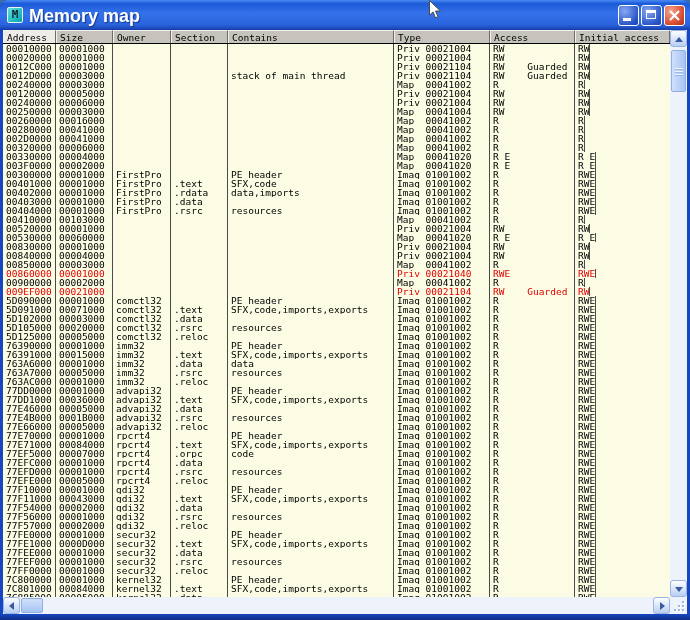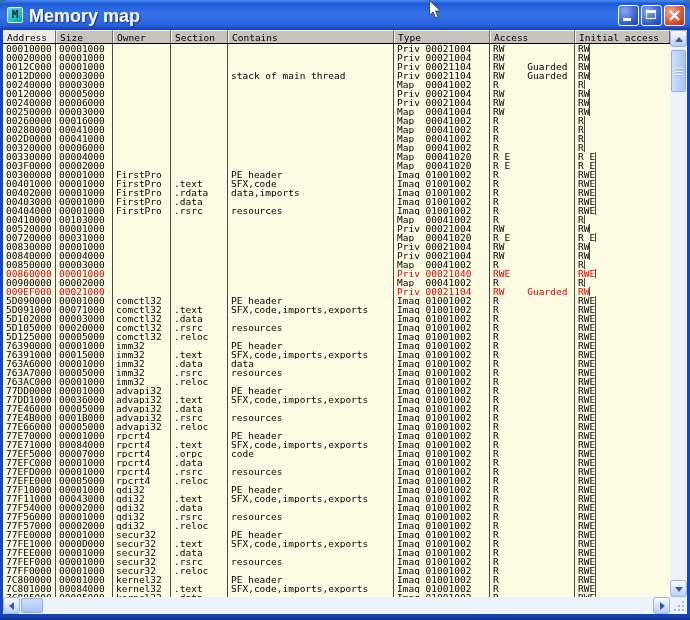--- a/index.html
+++ b/index.html
@@ -110,21 +110,21 @@
       <div class="row"><div class="c c0">00320000</div><div class="c c1">00006000</div><div class="c c2"></div><div class="c c3"></div><div class="c c4"></div><div class="c c5">Map  00041002</div><div class="c c6">R</div><div class="c c7">R</div></div>
       <div class="row"><div class="c c0">00330000</div><div class="c c1">00004000</div><div class="c c2"></div><div class="c c3"></div><div class="c c4"></div><div class="c c5">Map  00041020</div><div class="c c6">R E</div><div class="c c7">R E</div></div>
       <div class="row"><div class="c c0">003F0000</div><div class="c c1">00002000</div><div class="c c2"></div><div class="c c3"></div><div class="c c4"></div><div class="c c5">Map  00041020</div><div class="c c6">R E</div><div class="c c7">R E</div></div>
       <div class="row"><div class="c c0">00300000</div><div class="c c1">00001000</div><div class="c c2">FirstPro</div><div class="c c3"></div><div class="c c4">PE header</div><div class="c c5">Imag 01001002</div><div class="c c6">R</div><div class="c c7">RWE</div></div>
       <div class="row"><div class="c c0">00401000</div><div class="c c1">00001000</div><div class="c c2">FirstPro</div><div class="c c3">.text</div><div class="c c4">SFX,code</div><div class="c c5">Imag 01001002</div><div class="c c6">R</div><div class="c c7">RWE</div></div>
       <div class="row"><div class="c c0">00402000</div><div class="c c1">00001000</div><div class="c c2">FirstPro</div><div class="c c3">.rdata</div><div class="c c4">data,imports</div><div class="c c5">Imag 01001002</div><div class="c c6">R</div><div class="c c7">RWE</div></div>
       <div class="row"><div class="c c0">00403000</div><div class="c c1">00001000</div><div class="c c2">FirstPro</div><div class="c c3">.data</div><div class="c c4"></div><div class="c c5">Imag 01001002</div><div class="c c6">R</div><div class="c c7">RWE</div></div>
       <div class="row"><div class="c c0">00404000</div><div class="c c1">00001000</div><div class="c c2">FirstPro</div><div class="c c3">.rsrc</div><div class="c c4">resources</div><div class="c c5">Imag 01001002</div><div class="c c6">R</div><div class="c c7">RWE</div></div>
       <div class="row"><div class="c c0">00410000</div><div class="c c1">00103000</div><div class="c c2"></div><div class="c c3"></div><div class="c c4"></div><div class="c c5">Map  00041002</div><div class="c c6">R</div><div class="c c7">R</div></div>
       <div class="row"><div class="c c0">00520000</div><div class="c c1">00001000</div><div class="c c2"></div><div class="c c3"></div><div class="c c4"></div><div class="c c5">Priv 00021004</div><div class="c c6">RW</div><div class="c c7">RW</div></div>
-      <div class="row"><div class="c c0">00720000</div><div class="c c1">00031000</div><div class="c c2"></div><div class="c c3"></div><div class="c c4"></div><div class="c c5">Map  00041020</div><div class="c c6">R E</div><div class="c c7">R E</div></div>
+      <div class="row"><div class="c c0">00530000</div><div class="c c1">00060000</div><div class="c c2"></div><div class="c c3"></div><div class="c c4"></div><div class="c c5">Map  00041020</div><div class="c c6">R E</div><div class="c c7">R E</div></div>
       <div class="row"><div class="c c0">00830000</div><div class="c c1">00001000</div><div class="c c2"></div><div class="c c3"></div><div class="c c4"></div><div class="c c5">Priv 00021004</div><div class="c c6">RW</div><div class="c c7">RW</div></div>
       <div class="row"><div class="c c0">00840000</div><div class="c c1">00004000</div><div class="c c2"></div><div class="c c3"></div><div class="c c4"></div><div class="c c5">Priv 00021004</div><div class="c c6">RW</div><div class="c c7">RW</div></div>
       <div class="row"><div class="c c0">00850000</div><div class="c c1">00003000</div><div class="c c2"></div><div class="c c3"></div><div class="c c4"></div><div class="c c5">Map  00041002</div><div class="c c6">R</div><div class="c c7">R</div></div>
       <div class="row red"><div class="c c0">00860000</div><div class="c c1">00001000</div><div class="c c2"></div><div class="c c3"></div><div class="c c4"></div><div class="c c5">Priv 00021040</div><div class="c c6">RWE</div><div class="c c7">RWE</div></div>
       <div class="row"><div class="c c0">00900000</div><div class="c c1">00002000</div><div class="c c2"></div><div class="c c3"></div><div class="c c4"></div><div class="c c5">Map  00041002</div><div class="c c6">R</div><div class="c c7">R</div></div>
       <div class="row red"><div class="c c0">009EF000</div><div class="c c1">00021000</div><div class="c c2"></div><div class="c c3"></div><div class="c c4"></div><div class="c c5">Priv 00021104</div><div class="c c6">RW    Guarded</div><div class="c c7">RW</div></div>
       <div class="row"><div class="c c0">5D090000</div><div class="c c1">00001000</div><div class="c c2">comctl32</div><div class="c c3"></div><div class="c c4">PE header</div><div class="c c5">Imag 01001002</div><div class="c c6">R</div><div class="c c7">RWE</div></div>
       <div class="row"><div class="c c0">5D091000</div><div class="c c1">00071000</div><div class="c c2">comctl32</div><div class="c c3">.text</div><div class="c c4">SFX,code,imports,exports</div><div class="c c5">Imag 01001002</div><div class="c c6">R</div><div class="c c7">RWE</div></div>
       <div class="row"><div class="c c0">5D102000</div><div class="c c1">00003000</div><div class="c c2">comctl32</div><div class="c c3">.data</div><div class="c c4"></div><div class="c c5">Imag 01001002</div><div class="c c6">R</div><div class="c c7">RWE</div></div>
       <div class="row"><div class="c c0">5D105000</div><div class="c c1">00020000</div><div class="c c2">comctl32</div><div class="c c3">.rsrc</div><div class="c c4">resources</div><div class="c c5">Imag 01001002</div><div class="c c6">R</div><div class="c c7">RWE</div></div>

